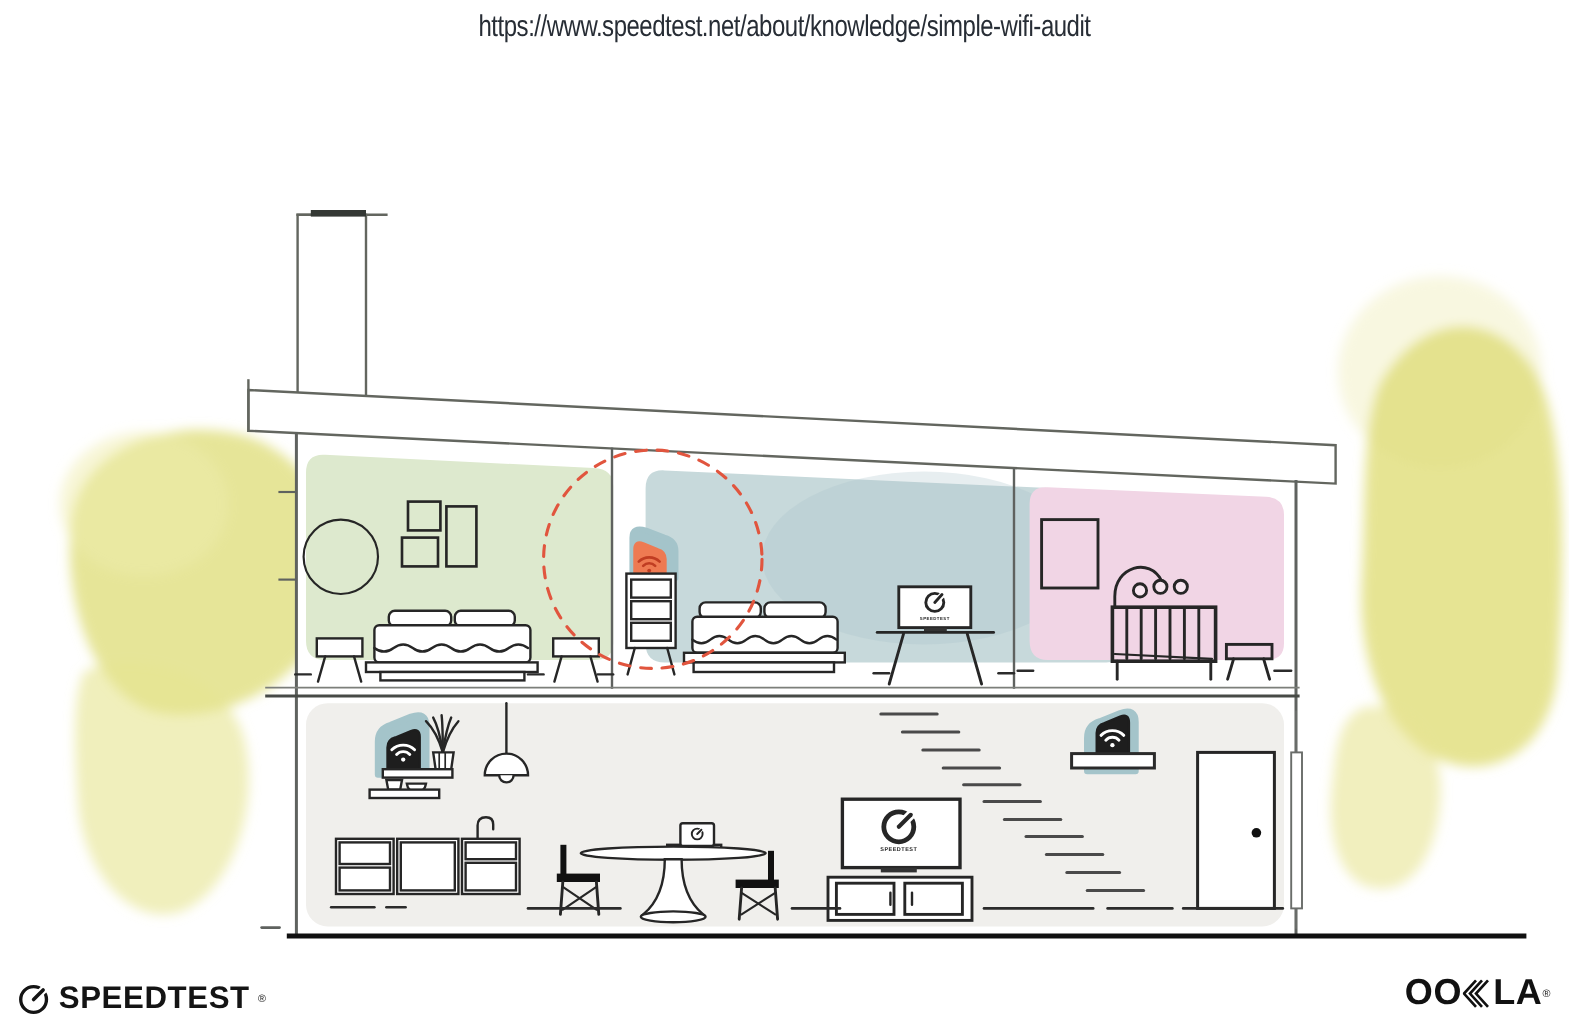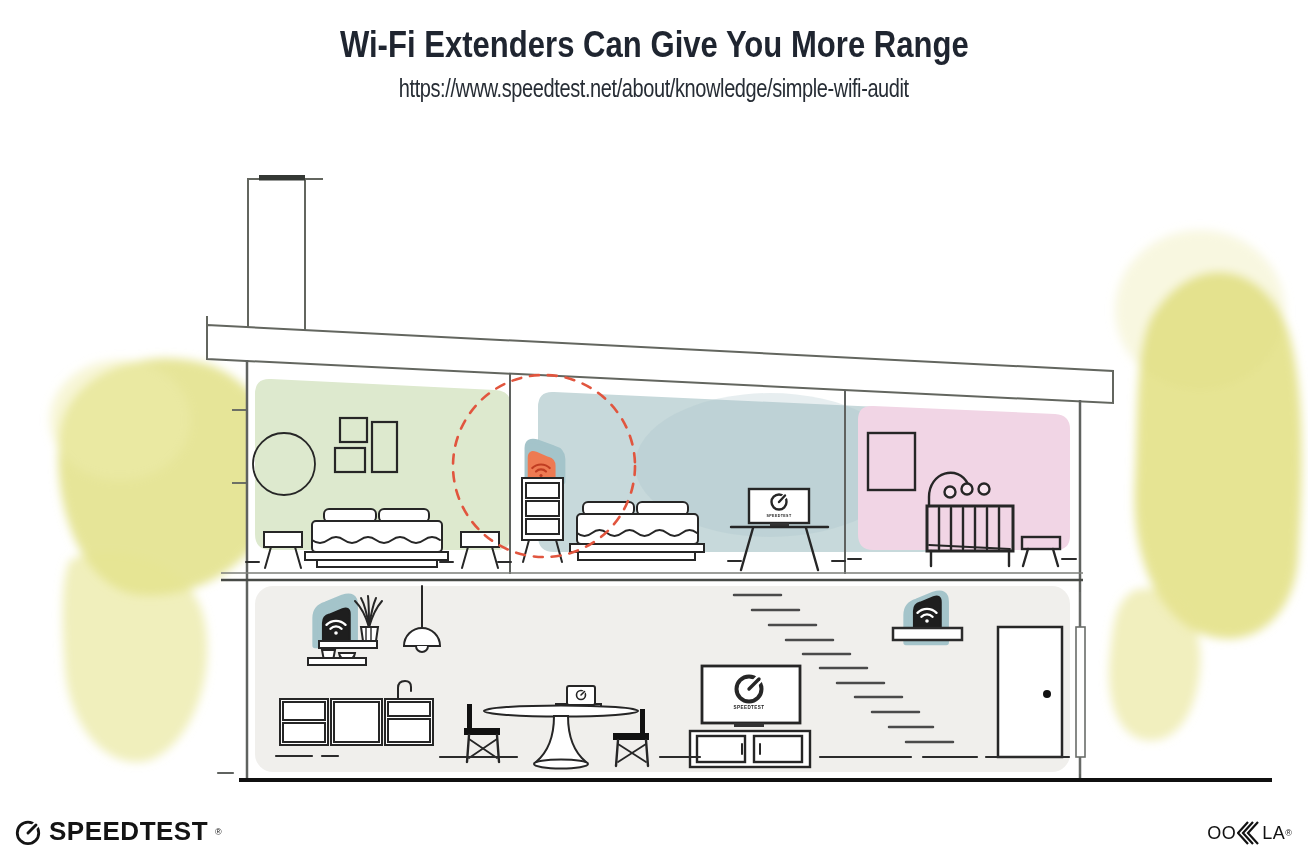--- a/index.html
+++ b/index.html
@@ -8,31 +8,30 @@
   .hdr{position:absolute;left:0;top:0;width:100%;text-align:center;}
   .title{margin:0;padding-top:24px;font-size:37px;font-weight:bold;color:#1f2530;letter-spacing:0;}
   .title .cond{display:inline-block;transform:scaleX(0.84);transform-origin:center;}
   .url{margin-top:8px;font-size:25px;font-weight:400;color:#272d35;}
   .url .cond{display:inline-block;transform:scaleX(0.80);transform-origin:center;letter-spacing:-0.5px;}
   .ftr{position:absolute;left:0;bottom:12px;width:100%;}
   .ftr-left{position:absolute;left:14px;bottom:2px;display:flex;align-items:center;gap:7px;}
   .ftr-left .word{font-size:26px;font-weight:bold;letter-spacing:0.5px;color:#141414;}
   .reg{font-size:9px;vertical-align:super;color:#141414;}
   .ftr-right{position:absolute;right:16px;bottom:4px;display:flex;align-items:center;color:#111;}
-  .ftr-right .word{font-size:18px;font-weight:normal;letter-spacing:0.5px;}
+  .ftr-right .word{font-size:30px;font-weight:bold;letter-spacing:0.5px;}
   svg text{font-family:"Liberation Sans", sans-serif;}
   .tvlabel{font-weight:bold;fill:#222;letter-spacing:0.4px;}
 </style>
 </head>
 <body>
 
 <div class="canvas">
 
   <div class="hdr">
-    <h1 class="title"><span class="cond">Wi-Fi Extenders Can Give You More Range</span></h1>
     <div class="url"><span class="cond">https://www.speedtest.net/about/knowledge/simple-wifi-audit</span></div>
   </div>
 
   <svg width="1308" height="861" viewBox="0 0 1308 861" style="position:absolute;left:0;top:0;">
     <defs>
       <filter id="wash" x="-30%" y="-30%" width="160%" height="160%">
         <feGaussianBlur stdDeviation="5"></feGaussianBlur>
       </filter>
       <path id="dev-shape" d="M2,36 L2,16 Q2,9 9,7 L23,1.2 Q31,-1.6 31,6.5 L31,36 Z"></path>
       <path id="dev-blob" d="M0,42 L0,16 Q0,6 10,3 L26,-3.5 Q38,-7.5 38,3.5 L38,42 Z"></path>

